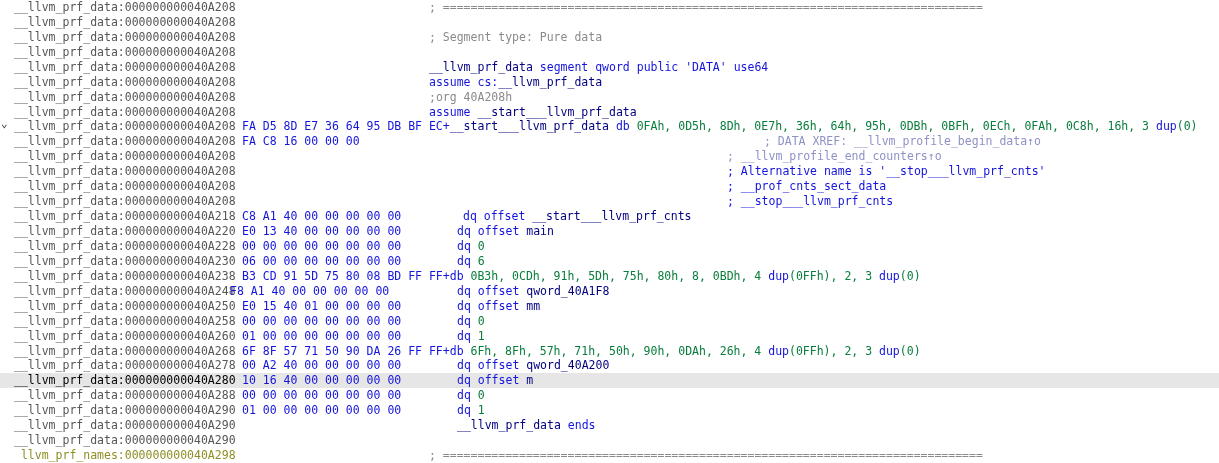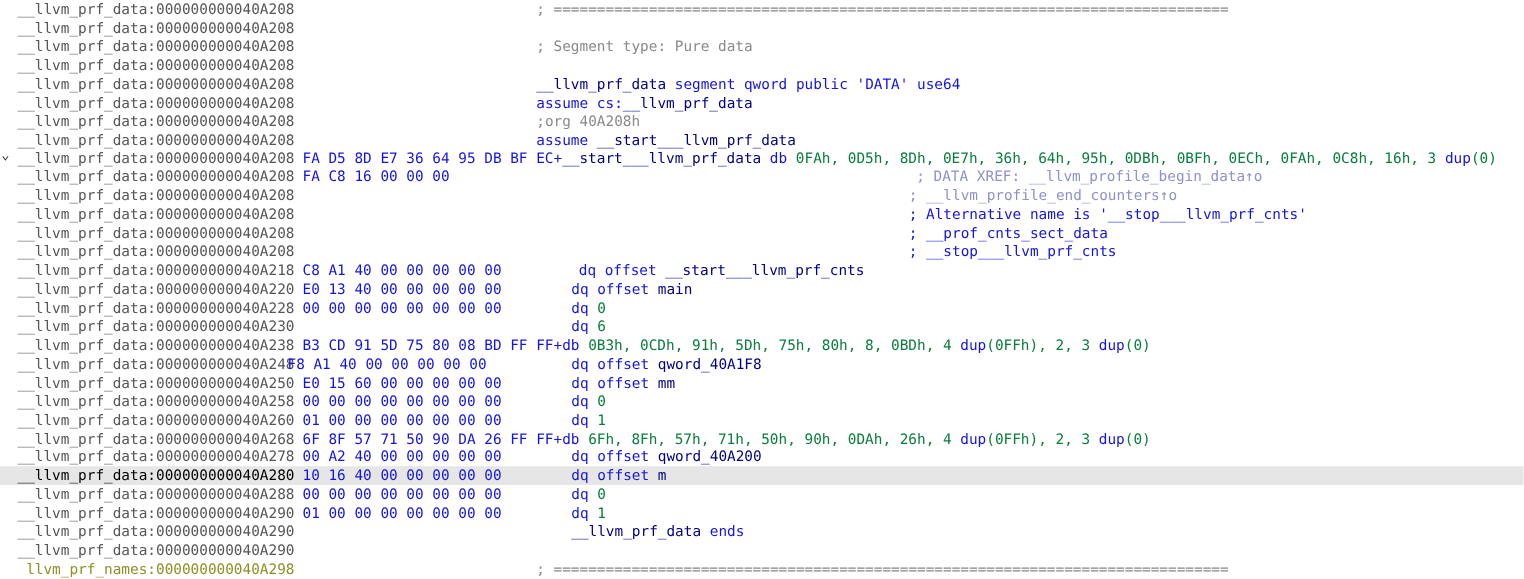--- a/index.html
+++ b/index.html
@@ -31,32 +31,32 @@
 <div id="listing">
     <div class="row" style="top: 0px;"><span class="col prefix" style="left: 14px;">__llvm_prf_data:000000000040A208</span><span class="col" style="left: 429px;"><span class="c-cg">; ==============================================================================</span></span></div>
     <div class="row" style="top: 14.9355px;"><span class="col prefix" style="left: 14px;">__llvm_prf_data:000000000040A208</span></div>
     <div class="row" style="top: 29.871px;"><span class="col prefix" style="left: 14px;">__llvm_prf_data:000000000040A208</span><span class="col" style="left: 429px;"><span class="c-cg">; Segment type: Pure data</span></span></div>
     <div class="row" style="top: 44.8065px;"><span class="col prefix" style="left: 14px;">__llvm_prf_data:000000000040A208</span></div>
     <div class="row" style="top: 59.7419px;"><span class="col prefix" style="left: 14px;">__llvm_prf_data:000000000040A208</span><span class="col" style="left: 429px;"><span class="c-nm">__llvm_prf_data</span><span class="c-kw"> segment qword public 'DATA' use64</span></span></div>
     <div class="row" style="top: 74.6774px;"><span class="col prefix" style="left: 14px;">__llvm_prf_data:000000000040A208</span><span class="col" style="left: 429px;"><span class="c-kw">assume cs:</span><span class="c-nm">__llvm_prf_data</span></span></div>
     <div class="row" style="top: 89.6129px;"><span class="col prefix" style="left: 14px;">__llvm_prf_data:000000000040A208</span><span class="col" style="left: 429px;"><span class="c-cg">;org 40A208h</span></span></div>
     <div class="row" style="top: 104.548px;"><span class="col prefix" style="left: 14px;">__llvm_prf_data:000000000040A208</span><span class="col" style="left: 429px;"><span class="c-kw">assume </span><span class="c-nm">__start___llvm_prf_data</span></span></div>
     <div class="row" style="top: 119.484px;"><span class="gutter">⌄</span><span class="col prefix" style="left: 14px;">__llvm_prf_data:000000000040A208</span><span class="col" style="left: 242px;"><span class="c-kw">FA D5 8D E7 36 64 95 DB BF EC+</span><span class="c-nm">__start___llvm_prf_data</span><span class="c-kw"> db </span><span class="c-nu">0FAh, 0D5h, 8Dh, 0E7h, 36h, 64h, 95h, 0DBh, 0BFh, 0ECh, 0FAh, 0C8h, 16h, 3 </span><span class="c-kw">dup</span><span class="c-nu">(0)</span></span></div>
-    <div class="row" style="top: 134.419px;"><span class="col prefix" style="left: 14px;">__llvm_prf_data:000000000040A208</span><span class="col" style="left: 242px;"><span class="c-kw">FA C8 16 00 00 00</span></span><span class="col" style="left: 733px;"><span class="c-cx">; DATA XREF: __llvm_profile_begin_data↑o</span></span></div>
+    <div class="row" style="top: 134.419px;"><span class="col prefix" style="left: 14px;">__llvm_prf_data:000000000040A208</span><span class="col" style="left: 242px;"><span class="c-kw">FA C8 16 00 00 00</span></span><span class="col" style="left: 764px;"><span class="c-cx">; DATA XREF: __llvm_profile_begin_data↑o</span></span></div>
     <div class="row" style="top: 149.355px;"><span class="col prefix" style="left: 14px;">__llvm_prf_data:000000000040A208</span><span class="col" style="left: 727px;"><span class="c-cx">; __llvm_profile_end_counters↑o</span></span></div>
     <div class="row" style="top: 164.29px;"><span class="col prefix" style="left: 14px;">__llvm_prf_data:000000000040A208</span><span class="col" style="left: 727px;"><span class="c-kw">; Alternative name is '__stop___llvm_prf_cnts'</span></span></div>
     <div class="row" style="top: 179.226px;"><span class="col prefix" style="left: 14px;">__llvm_prf_data:000000000040A208</span><span class="col" style="left: 727px;"><span class="c-kw">; __prof_cnts_sect_data</span></span></div>
     <div class="row" style="top: 194.161px;"><span class="col prefix" style="left: 14px;">__llvm_prf_data:000000000040A208</span><span class="col" style="left: 727px;"><span class="c-kw">; __stop___llvm_prf_cnts</span></span></div>
     <div class="row" style="top: 209.097px;"><span class="col prefix" style="left: 14px;">__llvm_prf_data:000000000040A218</span><span class="col" style="left: 242px;"><span class="c-kw">C8 A1 40 00 00 00 00 00</span></span><span class="col" style="left: 463px;"><span class="c-kw">dq offset </span><span class="c-nm">__start___llvm_prf_cnts</span></span></div>
     <div class="row" style="top: 224.032px;"><span class="col prefix" style="left: 14px;">__llvm_prf_data:000000000040A220</span><span class="col" style="left: 242px;"><span class="c-kw">E0 13 40 00 00 00 00 00</span></span><span class="col" style="left: 457px; text-align: center;"><span class="c-kw">dq offset </span><span class="c-nm">main</span></span></div>
     <div class="row" style="top: 238.968px;"><span class="col prefix" style="left: 14px;">__llvm_prf_data:000000000040A228</span><span class="col" style="left: 242px;"><span class="c-kw">00 00 00 00 00 00 00 00</span></span><span class="col" style="left: 457px;"><span class="c-kw">dq </span><span class="c-nu">0</span></span></div>
-    <div class="row" style="top: 253.903px;"><span class="col prefix" style="left: 14px;">__llvm_prf_data:000000000040A230</span><span class="col" style="left: 457px;"><span class="c-kw">dq </span><span class="c-nu">6</span></span></div>
+    <div class="row" style="top: 253.903px;"><span class="col prefix" style="left: 14px;">__llvm_prf_data:000000000040A230</span><span class="col" style="left: 242px;"><span class="c-kw">06 00 00 00 00 00 00 00</span></span><span class="col" style="left: 457px;"><span class="c-kw">dq </span><span class="c-nu">6</span></span></div>
     <div class="row" style="top: 268.839px;"><span class="col prefix" style="left: 14px;">__llvm_prf_data:000000000040A238</span><span class="col" style="left: 242px;"><span class="c-kw">B3 CD 91 5D 75 80 08 BD FF FF+</span><span class="c-kw">db </span><span class="c-nu">0B3h, 0CDh, 91h, 5Dh, 75h, 80h, 8, 0BDh, 4 </span><span class="c-kw">dup</span><span class="c-nu">(0FFh)</span><span class="c-nu">, 2, 3 </span><span class="c-kw">dup</span><span class="c-nu">(0)</span></span></div>
     <div class="row" style="top: 283.774px;"><span class="col prefix" style="left: 14px;">__llvm_prf_data:000000000040A248</span><span class="col" style="left: 230px;"><span class="c-kw">F8 A1 40 00 00 00 00 00</span></span><span class="col" style="left: 457px;"><span class="c-kw">dq offset </span><span class="c-nm">qword_40A1F8</span></span></div>
-    <div class="row" style="top: 298.71px;"><span class="col prefix" style="left: 14px;">__llvm_prf_data:000000000040A250</span><span class="col" style="left: 242px;"><span class="c-kw">E0 15 60 00 00 00 00 00</span></span><span class="col" style="left: 457px;"><span class="c-kw">dq offset </span><span class="c-nm">mm</span></span></div>
+    <div class="row" style="top: 298.71px;"><span class="col prefix" style="left: 14px;">__llvm_prf_data:000000000040A250</span><span class="col" style="left: 242px;"><span class="c-kw">E0 15 40 01 00 00 00 00</span></span><span class="col" style="left: 457px;"><span class="c-kw">dq offset </span><span class="c-nm">mm</span></span></div>
     <div class="row" style="top: 313.645px;"><span class="col prefix" style="left: 14px;">__llvm_prf_data:000000000040A258</span><span class="col" style="left: 242px;"><span class="c-kw">00 00 00 00 00 00 00 00</span></span><span class="col" style="left: 457px;"><span class="c-kw">dq </span><span class="c-nu">0</span></span></div>
     <div class="row" style="top: 328.581px;"><span class="col prefix" style="left: 14px;">__llvm_prf_data:000000000040A260</span><span class="col" style="left: 242px;"><span class="c-kw">01 00 00 00 00 00 00 00</span></span><span class="col" style="left: 457px;"><span class="c-kw">dq </span><span class="c-nu">1</span></span></div>
     <div class="row" style="top: 343.516px;"><span class="col prefix" style="left: 14px;">__llvm_prf_data:000000000040A268</span><span class="col" style="left: 242px;"><span class="c-kw">6F 8F 57 71 50 90 DA 26 FF FF+</span><span class="c-kw">db </span><span class="c-nu">6Fh, 8Fh, 57h, 71h, 50h, 90h, 0DAh, 26h, 4 </span><span class="c-kw">dup</span><span class="c-nu">(0FFh)</span><span class="c-nu">, 2, 3 </span><span class="c-kw">dup</span><span class="c-nu">(0)</span></span></div>
     <div class="row" style="top: 358.452px;"><span class="col prefix" style="left: 14px;">__llvm_prf_data:000000000040A278</span><span class="col" style="left: 242px;"><span class="c-kw">00 A2 40 00 00 00 00 00</span></span><span class="col" style="left: 457px;"><span class="c-kw">dq offset </span><span class="c-nm">qword_40A200</span></span></div>
     <div class="row hl" style="top: 373.387px;"><span class="col prefix cur" style="left: 14px;">__llvm_prf_data:000000000040A280</span><span class="col" style="left: 242px;"><span class="c-kw">10 16 40 00 00 00 00 00</span></span><span class="col" style="left: 457px;"><span class="c-kw">dq offset </span><span class="c-nm">m</span></span></div>
     <div class="row" style="top: 388.323px;"><span class="col prefix" style="left: 14px;">__llvm_prf_data:000000000040A288</span><span class="col" style="left: 242px;"><span class="c-kw">00 00 00 00 00 00 00 00</span></span><span class="col" style="left: 457px;"><span class="c-kw">dq </span><span class="c-nu">0</span></span></div>
     <div class="row" style="top: 403.258px;"><span class="col prefix" style="left: 14px;">__llvm_prf_data:000000000040A290</span><span class="col" style="left: 242px;"><span class="c-kw">01 00 00 00 00 00 00 00</span></span><span class="col" style="left: 457px;"><span class="c-kw">dq </span><span class="c-nu">1</span></span></div>
     <div class="row" style="top: 418.194px;"><span class="col prefix" style="left: 14px;">__llvm_prf_data:000000000040A290</span><span class="col" style="left: 457px;"><span class="c-nm">__llvm_prf_data</span><span class="c-kw"> ends</span></span></div>
     <div class="row" style="top: 433.129px;"><span class="col prefix" style="left: 14px;">__llvm_prf_data:000000000040A290</span></div>
     <div class="row" style="top: 448.065px;"><span class="col prefix oth" style="left: 14px;"> llvm_prf_names:000000000040A298</span><span class="col" style="left: 429px;"><span class="c-cg">; ==============================================================================</span></span></div>

